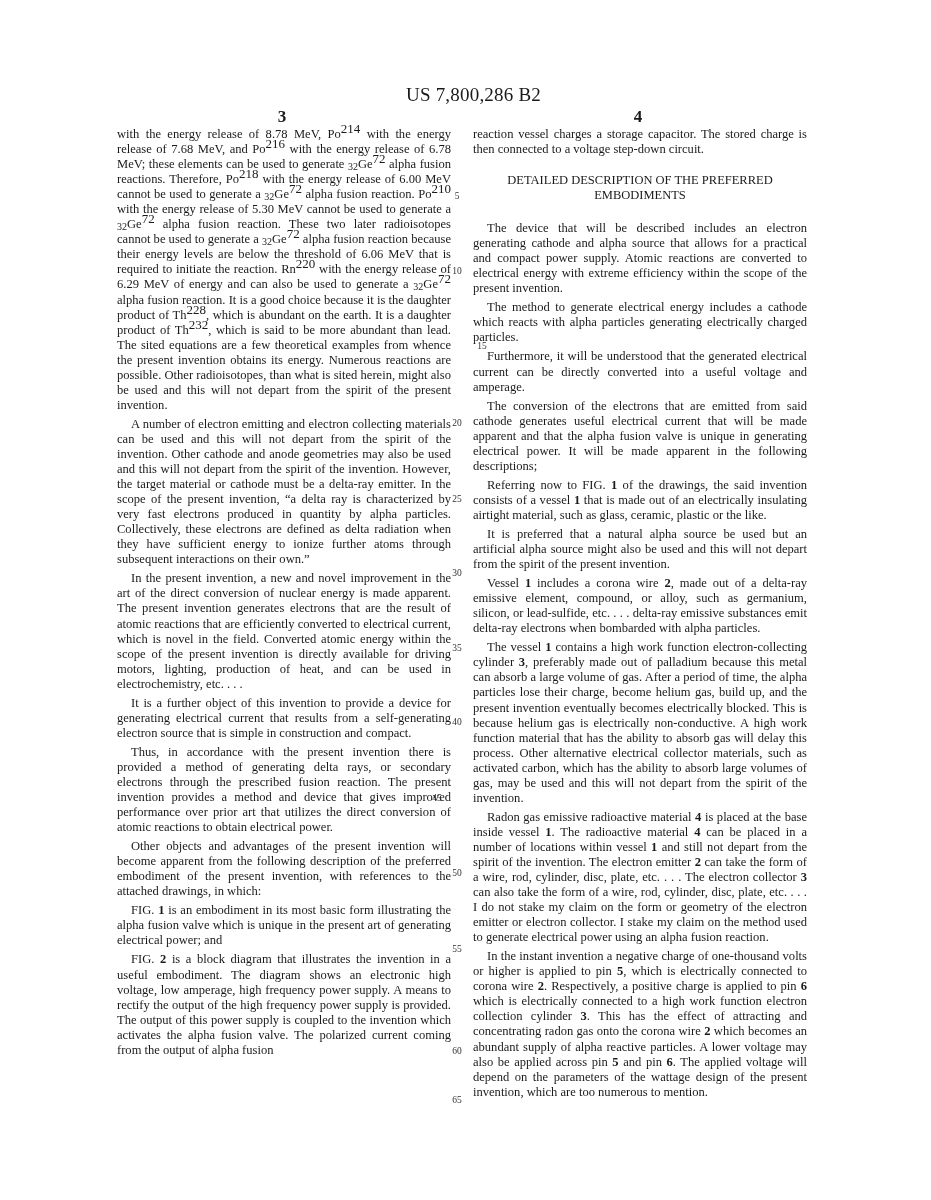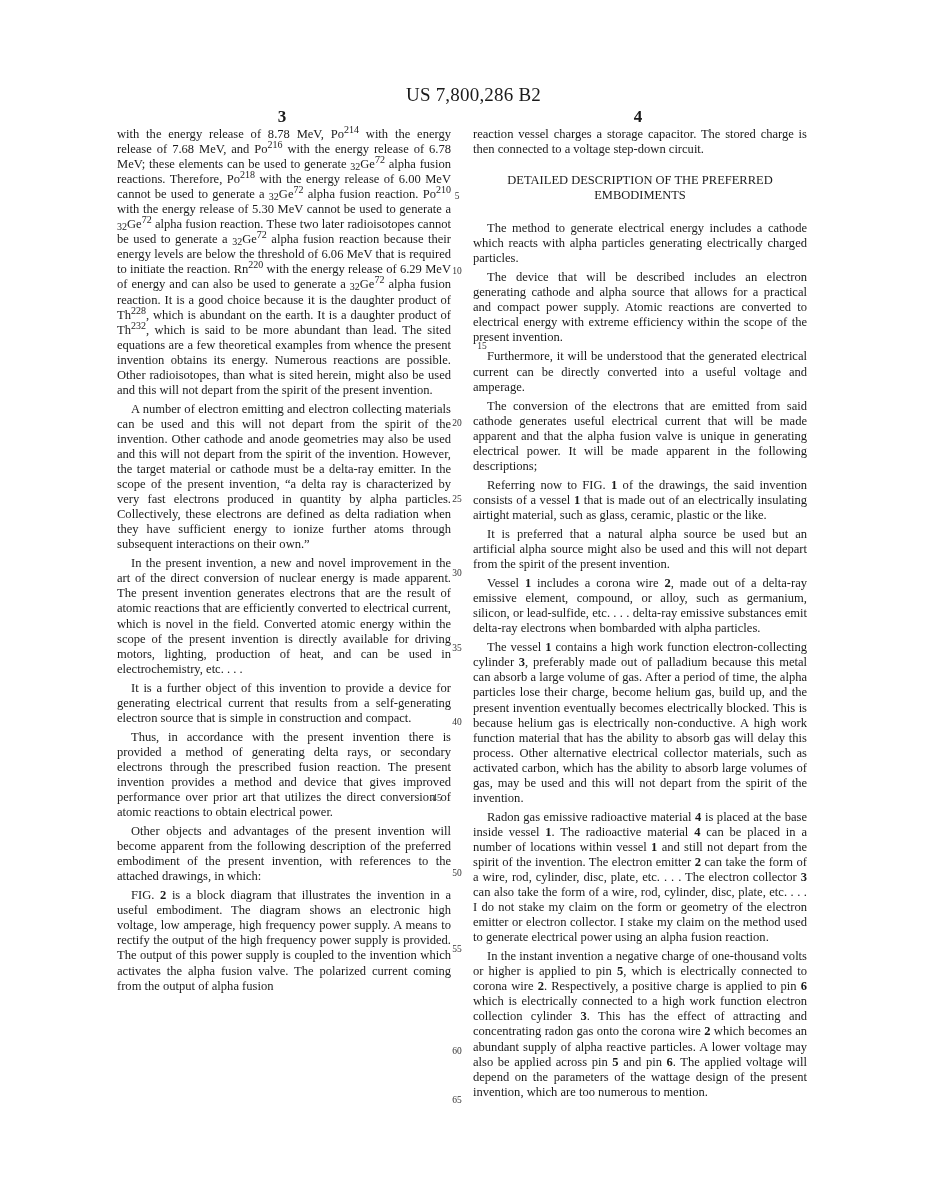--- a/index.html
+++ b/index.html
@@ -7,47 +7,48 @@
   .header { position: absolute; top: 84px; left: 0; width: 931px; text-align: center; font-size: 19px; letter-spacing: 0.2px; padding-left: 8px; }
   .colnum { position: absolute; top: 107px; font-size: 17px; font-weight: bold; text-align: center; width: 40px; }
   .colnum.left { left: 262px; }
   .colnum.right { left: 618px; }
   .column { position: absolute; top: 127px; width: 334px; font-size: 12.55px; line-height: 15.05px; text-align: justify; hyphens: none; }
   .column.left { left: 117px; }
   .column.right { left: 473px; }
   .column p { margin: 0 0 4px 0; text-indent: 14px; }
   .column p.noindent { text-indent: 0; }
   .heading { text-align: center; text-indent: 0 !important; margin: 16px 0 18px 0 !important; font-size: 12.5px; line-height: 15px; }
-  sup { font-size: 10px; vertical-align: 5px; line-height: 0; }
+  sup { font-size: 13px; vertical-align: 5px; line-height: 0; }
   sub { font-size: 10px; vertical-align: -2px; line-height: 0; }
   b { font-weight: bold; }
   .lineno { position: absolute; font-size: 9.5px; color: #333; width: 20px; text-align: center; }
 </style>
 </head>
 <body>
 
 <div class="header">US 7,800,286 B2</div>
 <div class="colnum left">3</div>
 <div class="colnum right">4</div>
 
 <div class="column left">
   <p class="noindent">with the energy release of 8.78 MeV, Po<sup>214</sup> with the energy release of 7.68 MeV, and Po<sup>216</sup> with the energy release of 6.78 MeV; these elements can be used to generate <sub>32</sub>Ge<sup>72</sup> alpha fusion reactions. Therefore, Po<sup>218</sup> with the energy release of 6.00 MeV cannot be used to generate a <sub>32</sub>Ge<sup>72</sup> alpha fusion reaction. Po<sup>210</sup> with the energy release of 5.30 MeV cannot be used to generate a <sub>32</sub>Ge<sup>72</sup> alpha fusion reaction. These two later radioisotopes cannot be used to generate a <sub>32</sub>Ge<sup>72</sup> alpha fusion reaction because their energy levels are below the threshold of 6.06 MeV that is required to initiate the reaction. Rn<sup>220</sup> with the energy release of 6.29 MeV of energy and can also be used to generate a <sub>32</sub>Ge<sup>72</sup> alpha fusion reaction. It is a good choice because it is the daughter product of Th<sup>228</sup>, which is abundant on the earth. It is a daughter product of Th<sup>232</sup>, which is said to be more abundant than lead. The sited equations are a few theoretical examples from whence the present invention obtains its energy. Numerous reactions are possible. Other radioisotopes, than what is sited herein, might also be used and this will not depart from the spirit of the present invention.</p>
   <p>A number of electron emitting and electron collecting materials can be used and this will not depart from the spirit of the invention. Other cathode and anode geometries may also be used and this will not depart from the spirit of the invention. However, the target material or cathode must be a delta-ray emitter. In the scope of the present invention, “a delta ray is characterized by very fast electrons produced in quantity by alpha particles. Collectively, these electrons are defined as delta radiation when they have sufficient energy to ionize further atoms through subsequent interactions on their own.”</p>
   <p>In the present invention, a new and novel improvement in the art of the direct conversion of nuclear energy is made apparent. The present invention generates electrons that are the result of atomic reactions that are efficiently converted to electrical current, which is novel in the field. Converted atomic energy within the scope of the present invention is directly available for driving motors, lighting, production of heat, and can be used in electrochemistry, etc. . . .</p>
   <p>It is a further object of this invention to provide a device for generating electrical current that results from a self-generating electron source that is simple in construction and compact.</p>
   <p>Thus, in accordance with the present invention there is provided a method of generating delta rays, or secondary electrons through the prescribed fusion reaction. The present invention provides a method and device that gives improved performance over prior art that utilizes the direct conversion of atomic reactions to obtain electrical power.</p>
   <p>Other objects and advantages of the present invention will become apparent from the following description of the preferred embodiment of the present invention, with references to the attached drawings, in which:</p>
+  <p>FIG. <b>1</b> is an embodiment in its most basic form illustrating the alpha fusion valve which is unique in the present art of generating electrical power; and</p>
   <p>FIG. <b>2</b> is a block diagram that illustrates the invention in a useful embodiment. The diagram shows an electronic high voltage, low amperage, high frequency power supply. A means to rectify the output of the high frequency power supply is provided. The output of this power supply is coupled to the invention which activates the alpha fusion valve. The polarized current coming from the output of alpha fusion</p>
 </div>
 
 <div class="column right">
   <p class="noindent">reaction vessel charges a storage capacitor. The stored charge is then connected to a voltage step-down circuit.</p>
   <p class="heading"><span>DETAILED DESCRIPTION OF THE PREFERRED</span><br><span>EMBODIMENTS</span></p>
+  <p>The device that will be described includes an electron generating cathode and alpha source that allows for a practical and compact power supply. Atomic reactions are converted to electrical energy with extreme efficiency within the scope of the present invention.</p>
   <p>The method to generate electrical energy includes a cathode which reacts with alpha particles generating electrically charged particles.</p>
-  <p>The device that will be described includes an electron generating cathode and alpha source that allows for a practical and compact power supply. Atomic reactions are converted to electrical energy with extreme efficiency within the scope of the present invention.</p>
   <p>Furthermore, it will be understood that the generated electrical current can be directly converted into a useful voltage and amperage.</p>
   <p>The conversion of the electrons that are emitted from said cathode generates useful electrical current that will be made apparent and that the alpha fusion valve is unique in generating electrical power. It will be made apparent in the following descriptions;</p>
   <p>Referring now to FIG. <b>1</b> of the drawings, the said invention consists of a vessel <b>1</b> that is made out of an electrically insulating airtight material, such as glass, ceramic, plastic or the like.</p>
   <p>It is preferred that a natural alpha source be used but an artificial alpha source might also be used and this will not depart from the spirit of the present invention.</p>
   <p>Vessel <b>1</b> includes a corona wire <b>2</b>, made out of a delta-ray emissive element, compound, or alloy, such as germanium, silicon, or lead-sulfide, etc. . . . delta-ray emissive substances emit delta-ray electrons when bombarded with alpha particles.</p>
   <p>The vessel <b>1</b> contains a high work function electron-collecting cylinder <b>3</b>, preferably made out of palladium because this metal can absorb a large volume of gas. After a period of time, the alpha particles lose their charge, become helium gas, build up, and the present invention eventually becomes electrically blocked. This is because helium gas is electrically non-conductive. A high work function material that has the ability to absorb gas will delay this process. Other alternative electrical collector materials, such as activated carbon, which has the ability to absorb large volumes of gas, may be used and this will not depart from the spirit of the invention.</p>
   <p>Radon gas emissive radioactive material <b>4</b> is placed at the base inside vessel <b>1</b>. The radioactive material <b>4</b> can be placed in a number of locations within vessel <b>1</b> and still not depart from the spirit of the invention. The electron emitter <b>2</b> can take the form of a wire, rod, cylinder, disc, plate, etc. . . . The electron collector <b>3</b> can also take the form of a wire, rod, cylinder, disc, plate, etc. . . . I do not stake my claim on the form or geometry of the electron emitter or electron collector. I stake my claim on the method used to generate electrical power using an alpha fusion reaction.</p>
   <p>In the instant invention a negative charge of one-thousand volts or higher is applied to pin <b>5</b>, which is electrically connected to corona wire <b>2</b>. Respectively, a positive charge is applied to pin <b>6</b> which is electrically connected to a high work function electron collection cylinder <b>3</b>. This has the effect of attracting and concentrating radon gas onto the corona wire <b>2</b> which becomes an abundant supply of alpha reactive particles. A lower voltage may also be applied across pin <b>5</b> and pin <b>6</b>. The applied voltage will depend on the parameters of the wattage design of the present invention, which are too numerous to mention.</p>
 </div>
 

